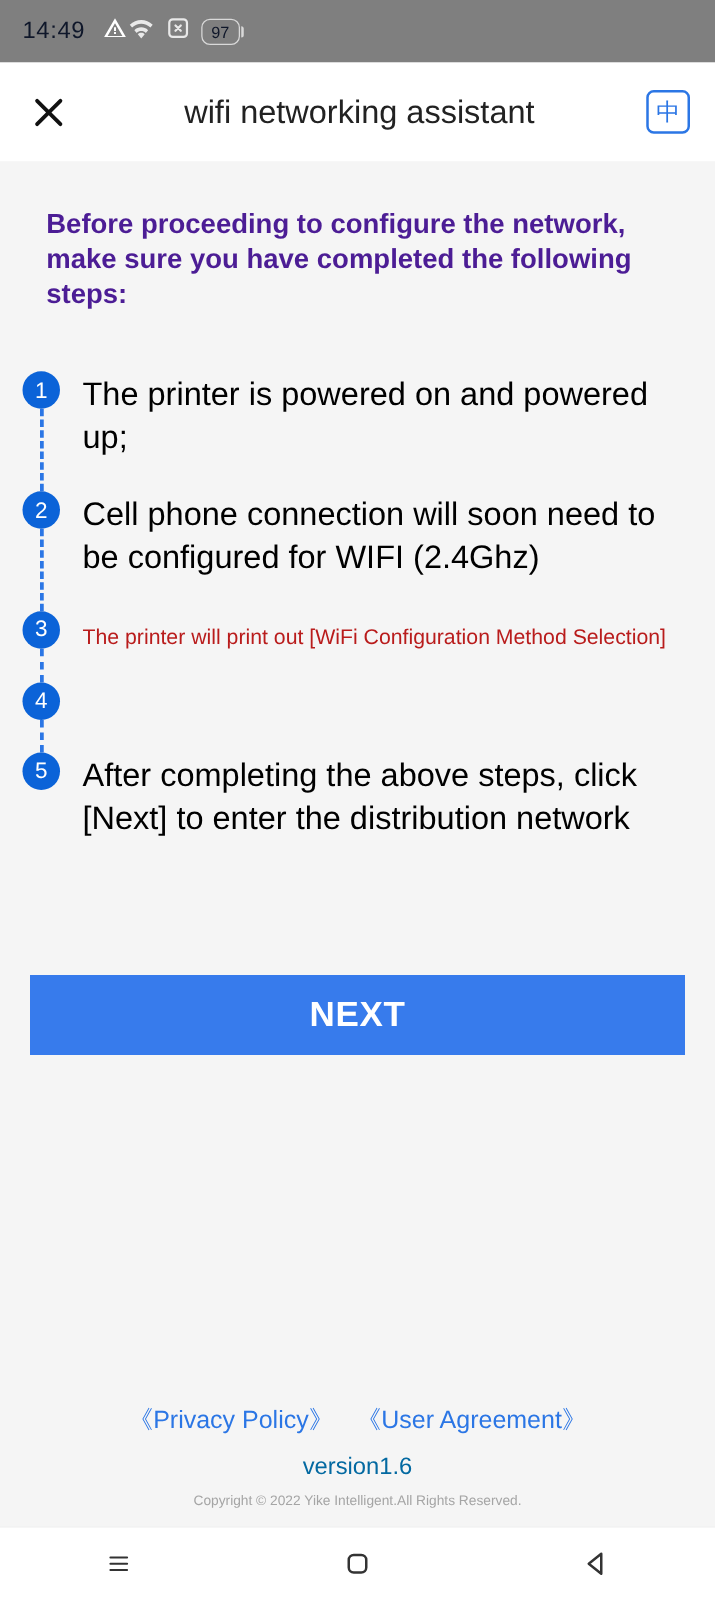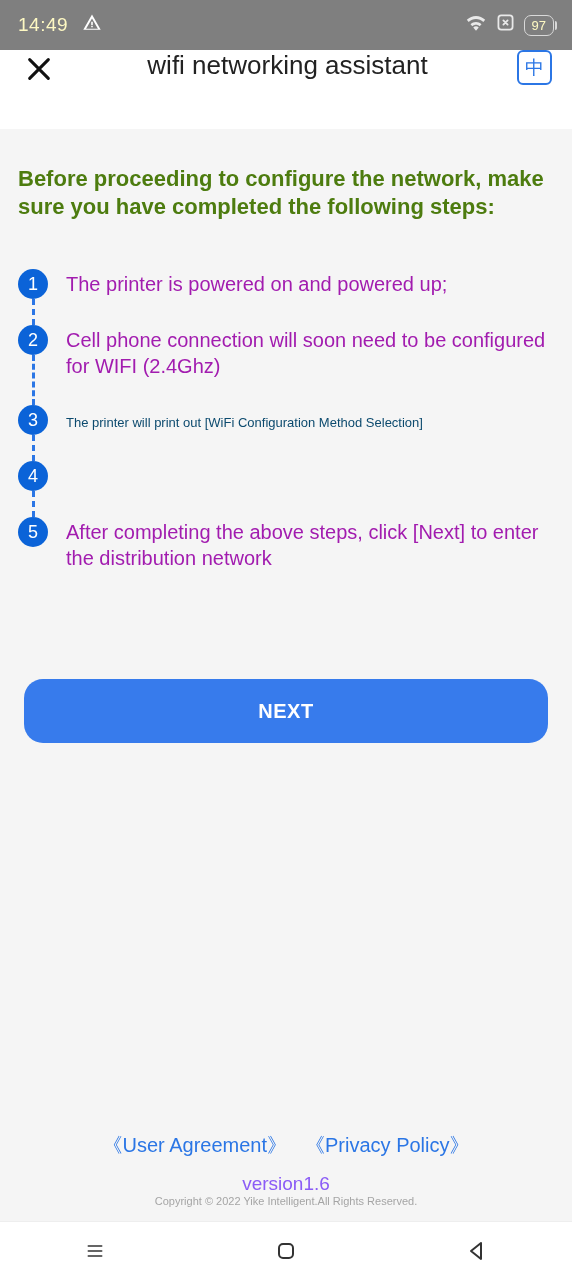--- a/index.html
+++ b/index.html
@@ -1,42 +1,42 @@
 <!DOCTYPE html>
 <html><head>
   <meta charset="utf-8">
   <style>
     * { margin: 0; padding: 0; box-sizing: border-box; }
     html, body { width: 572px; height: 1280px; font-family: -apple-system, Arial, sans-serif; background: #f5f5f5; overflow: hidden; }
-    .status-bar { height: 50px; background: #7f7f7f; color: #fef9c3; display: flex; align-items: center; justify-content: space-between; padding: 0 18px; font-size: 19px; }
+    .status-bar { height: 50px; background: #7f7f7f; color: #0f172a; display: flex; align-items: center; padding: 0 18px; font-size: 19px; }
     .status-left { display: flex; align-items: center; gap: 14px; }
     .status-right { display: flex; align-items: center; gap: 10px; }
     .status-time { font-weight: 500; letter-spacing: 0.5px; }
     .battery-box { border: 1.5px solid #d9d9d9; border-radius: 7px; padding: 0 7px; font-size: 13px; height: 21px; display: flex; align-items: center; position: relative; }
     .battery-box::after { content: ""; position: absolute; right: -4px; top: 5px; width: 2px; height: 9px; background: #d9d9d9; border-radius: 0 2px 2px 0; }
-    .header { height: 79px; background: #fff; display: flex; justify-content: space-between; padding: 0 20px; }
+    .header { height: 79px; background: #fff; display: flex; align-items: center; justify-content: space-between; padding: 0 20px; }
     .close-btn { width: 38px; height: 38px; display: flex; align-items: center; justify-content: center; cursor: pointer; }
     .header-title { font-size: 26px; color: #222; font-weight: 400; }
     .lang-btn { width: 35px; height: 35px; border: 2px solid #2b76e5; border-radius: 6px; color: #2b76e5; display: flex; align-items: center; justify-content: center; font-size: 19px; cursor: pointer; }
     .content { padding: 36px 18px 0 18px; }
-    .heading { font-size: 22px; font-weight: 700; color: #4d7c0f; line-height: 1.28; margin-bottom: 48px; }
+    .heading { font-size: 22px; font-weight: 700; color: #4c1d95; line-height: 1.28; margin-bottom: 48px; margin-left: 19px; }
     .steps { position: relative; }
     .step { display: flex; align-items: flex-start; gap: 18px; padding-bottom: 26px; position: relative; }
     .step:last-child { padding-bottom: 0; }
     .step-num { width: 30px; height: 30px; border-radius: 50%; background: #0b63d8; color: #fff; font-size: 18px; display: flex; align-items: center; justify-content: center; flex-shrink: 0; z-index: 2; position: relative; }
     .step-line { position: absolute; left: 14px; top: 30px; bottom: 0; width: 0; border-left: 3px dashed #2b76e5; z-index: 1; }
     .step:last-child .step-line { display: none; }
     .step-body { flex: 1; padding-top: 2px; }
-    .step-text { font-size: 20px; color: #a21caf; line-height: 1.3; }
-    .step-sub { font-size: 13px; color: #0c4a6e; margin-top: 8px; line-height: 1.25; }
-    .next-btn { margin: 108px 6px 0 6px; background: #377bec; color: #fff; border: none; border-radius: 19px; height: 64px; font-size: 20px; font-weight: 700; letter-spacing: 0.5px; width: calc(100% - 12px); cursor: pointer; display: block; }
+    .step-text { font-size: 26px; color: #000000; line-height: 1.3; }
+    .step-sub { font-size: 17px; color: #b91c1c; margin-top: 8px; line-height: 1.25; }
+    .next-btn { margin: 108px 6px 0 6px; background: #377bec; color: #fff; border: none; border-radius: 0; height: 64px; font-size: 28px; font-weight: 700; letter-spacing: 0.5px; width: calc(100% - 12px); cursor: pointer; display: block; }
     .footer { position: absolute; bottom: 73px; left: 0; right: 0; text-align: center; }
     .footer-links { display: flex; justify-content: center; gap: 18px; margin-bottom: 14px; }
     .footer-link { color: #2b76e5; font-size: 20px; cursor: pointer; }
-    .version { color: #8b5cf6; font-size: 19px; margin-bottom: 0; }
+    .version { color: #0369a1; font-size: 19px; margin-bottom: 10px; }
     .copyright { color: #a5a5a5; font-size: 11px; }
     .nav-bar { position: absolute; bottom: 0; left: 0; right: 0; height: 59px; background: #fff; display: flex; align-items: center; justify-content: space-around; border-top: 1px solid #eee; }
     .nav-item { width: 36px; height: 36px; display: flex; align-items: center; justify-content: center; cursor: pointer; }
   </style>
 </head>
 <body>
 
 <div class="status-bar">
   <div class="status-left">
     <span class="status-time">14:49</span>
@@ -110,22 +110,22 @@
         <div class="step-text">After completing the above steps, click [Next] to enter the distribution network</div>
       </div>
     </div>
   </div>
 
   <button class="next-btn">NEXT</button>
 </div>
 
 <div class="footer">
   <div class="footer-links">
+    <span class="footer-link">《Privacy Policy》</span>
     <span class="footer-link">《User Agreement》</span>
-    <span class="footer-link">《Privacy Policy》</span>
   </div>
   <div class="version">version1.6</div>
   <div class="copyright">Copyright © 2022 Yike Intelligent.All Rights Reserved.</div>
 </div>
 
 <div class="nav-bar">
   <div class="nav-item">
     <svg width="24" height="20" viewBox="0 0 24 24">
         <path d="M4 6h16M4 12h16M4 18h16" stroke="#333" stroke-width="2" stroke-linecap="round"></path>
       </svg>

